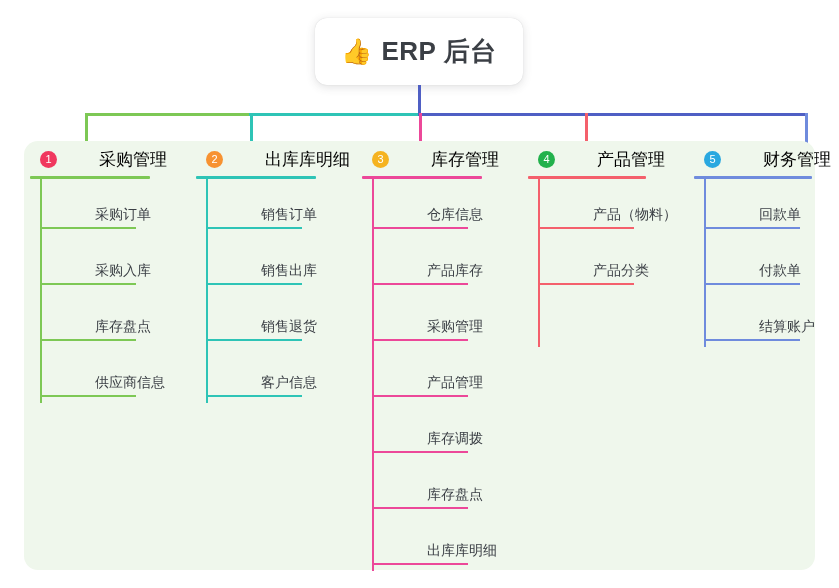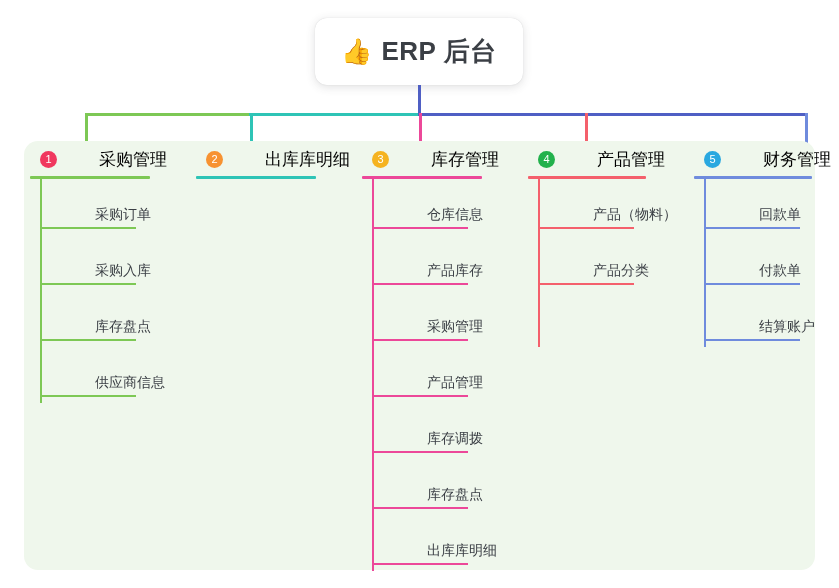--- a/index.html
+++ b/index.html
@@ -135,20 +135,39 @@
             <div class="leaf-underline" style="background: rgb(125, 200, 85);"></div>
           </div>
         </div>
       </div>
       <div class="col" style="left: 196px; width: 150px;">
         <div class="col-head">
           <span class="badge" style="background: rgb(247, 146, 49);">2</span>
           <span class="col-title">出库库明细</span>
         </div>
         <div class="col-underline" style="width: 120px; background: rgb(46, 196, 182);"></div>
+        <div class="children">
+          <div class="spine" style="background: rgb(46, 196, 182); height: 224px;"></div>
+          <div class="leaf">
+            <span class="leaf-label">销售订单</span>
+            <div class="leaf-underline" style="background: rgb(46, 196, 182);"></div>
+          </div>
+          <div class="leaf">
+            <span class="leaf-label">销售出库</span>
+            <div class="leaf-underline" style="background: rgb(46, 196, 182);"></div>
+          </div>
+          <div class="leaf">
+            <span class="leaf-label">销售退货</span>
+            <div class="leaf-underline" style="background: rgb(46, 196, 182);"></div>
+          </div>
+          <div class="leaf">
+            <span class="leaf-label">客户信息</span>
+            <div class="leaf-underline" style="background: rgb(46, 196, 182);"></div>
+          </div>
+        </div>
       </div>
       <div class="col" style="left: 362px; width: 150px;">
         <div class="col-head">
           <span class="badge" style="background: rgb(245, 179, 32);">3</span>
           <span class="col-title">库存管理</span>
         </div>
         <div class="col-underline" style="width: 120px; background: rgb(236, 72, 153);"></div>
         <div class="children">
           <div class="spine" style="background: rgb(236, 72, 153); height: 392px;"></div>
           <div class="leaf">

